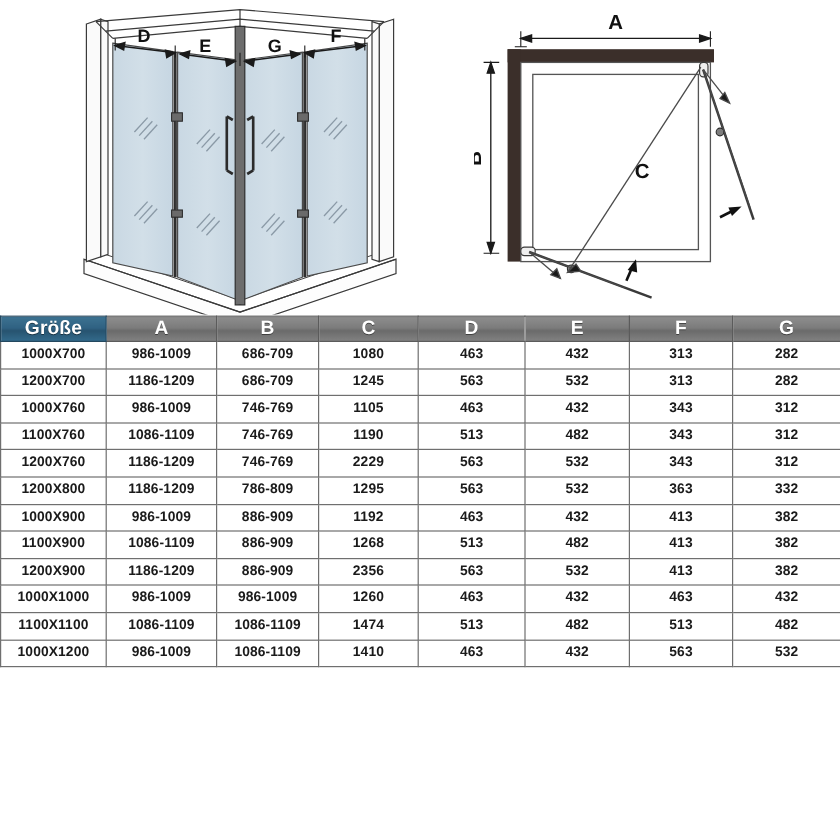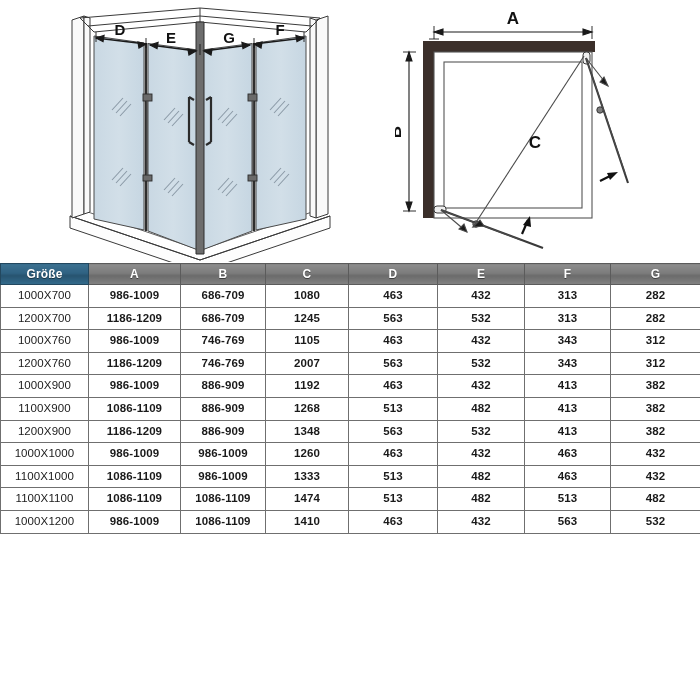--- a/index.html
+++ b/index.html
@@ -43,33 +43,33 @@
     padding: 0;
     height: 21.6px;
     line-height: 21.6px;
     font-weight: bold;
     letter-spacing: 0.1px;
     white-space: nowrap;
     overflow: hidden;
   }
   table.spec thead th {
     color: #ffffff;
-    font-size: 12px;
+    font-size: 16px;
     height: 20px;
     line-height: 20px;
     border: 1px solid #5b5b5b;
     background: linear-gradient(to bottom, #8d8d8d 0%, #7b7b7b 45%, #6a6a6a 55%, #828282 100%);
     text-shadow: 0 1px 0 rgba(0,0,0,0.45);
   }
   table.spec thead th.size-head {
     background: linear-gradient(to bottom, #3c7190 0%, #2f6182 45%, #27536f 55%, #336b8c 100%);
     border: 1px solid #23485f;
   }
   table.spec tbody td { background: #ffffff; }
-  table.spec tbody td.size-col { font-weight: normal; }
+  table.spec tbody td.size-col { font-weight: bold; }
 
   
   col.c-size { width: 88px; }
   col.c-a    { width: 92px; }
   col.c-b    { width: 85px; }
   col.c-c    { width: 83px; }
   col.c-d    { width: 89px; }
   col.c-e    { width: 87px; }
   col.c-f    { width: 86px; }
   col.c-g    { width: 90px; }
@@ -358,28 +358,48 @@
             <td class="size-col">1000X760</td>
             <td>986-1009</td>
             <td>746-769</td>
             <td>1105</td>
             <td>463</td>
             <td>432</td>
             <td>343</td>
             <td>312</td>
           </tr>
           <tr>
+            <td class="size-col">1100X760</td>
+            <td>1086-1109</td>
+            <td>746-769</td>
+            <td>1190</td>
+            <td>513</td>
+            <td>482</td>
+            <td>343</td>
+            <td>312</td>
+          </tr>
+          <tr>
             <td class="size-col">1200X760</td>
             <td>1186-1209</td>
             <td>746-769</td>
-            <td>2007</td>
+            <td>2229</td>
             <td>563</td>
             <td>532</td>
             <td>343</td>
             <td>312</td>
+          </tr>
+          <tr>
+            <td class="size-col">1200X800</td>
+            <td>1186-1209</td>
+            <td>786-809</td>
+            <td>1295</td>
+            <td>563</td>
+            <td>532</td>
+            <td>363</td>
+            <td>332</td>
           </tr>
           <tr>
             <td class="size-col">1000X900</td>
             <td>986-1009</td>
             <td>886-909</td>
             <td>1192</td>
             <td>463</td>
             <td>432</td>
             <td>413</td>
             <td>382</td>
@@ -391,43 +411,33 @@
             <td>1268</td>
             <td>513</td>
             <td>482</td>
             <td>413</td>
             <td>382</td>
           </tr>
           <tr>
             <td class="size-col">1200X900</td>
             <td>1186-1209</td>
             <td>886-909</td>
-            <td>1348</td>
+            <td>2356</td>
             <td>563</td>
             <td>532</td>
             <td>413</td>
             <td>382</td>
           </tr>
           <tr>
             <td class="size-col">1000X1000</td>
             <td>986-1009</td>
             <td>986-1009</td>
             <td>1260</td>
             <td>463</td>
             <td>432</td>
-            <td>463</td>
-            <td>432</td>
-          </tr>
-          <tr>
-            <td class="size-col">1100X1000</td>
-            <td>1086-1109</td>
-            <td>986-1009</td>
-            <td>1333</td>
-            <td>513</td>
-            <td>482</td>
             <td>463</td>
             <td>432</td>
           </tr>
           <tr>
             <td class="size-col">1100X1100</td>
             <td>1086-1109</td>
             <td>1086-1109</td>
             <td>1474</td>
             <td>513</td>
             <td>482</td>

